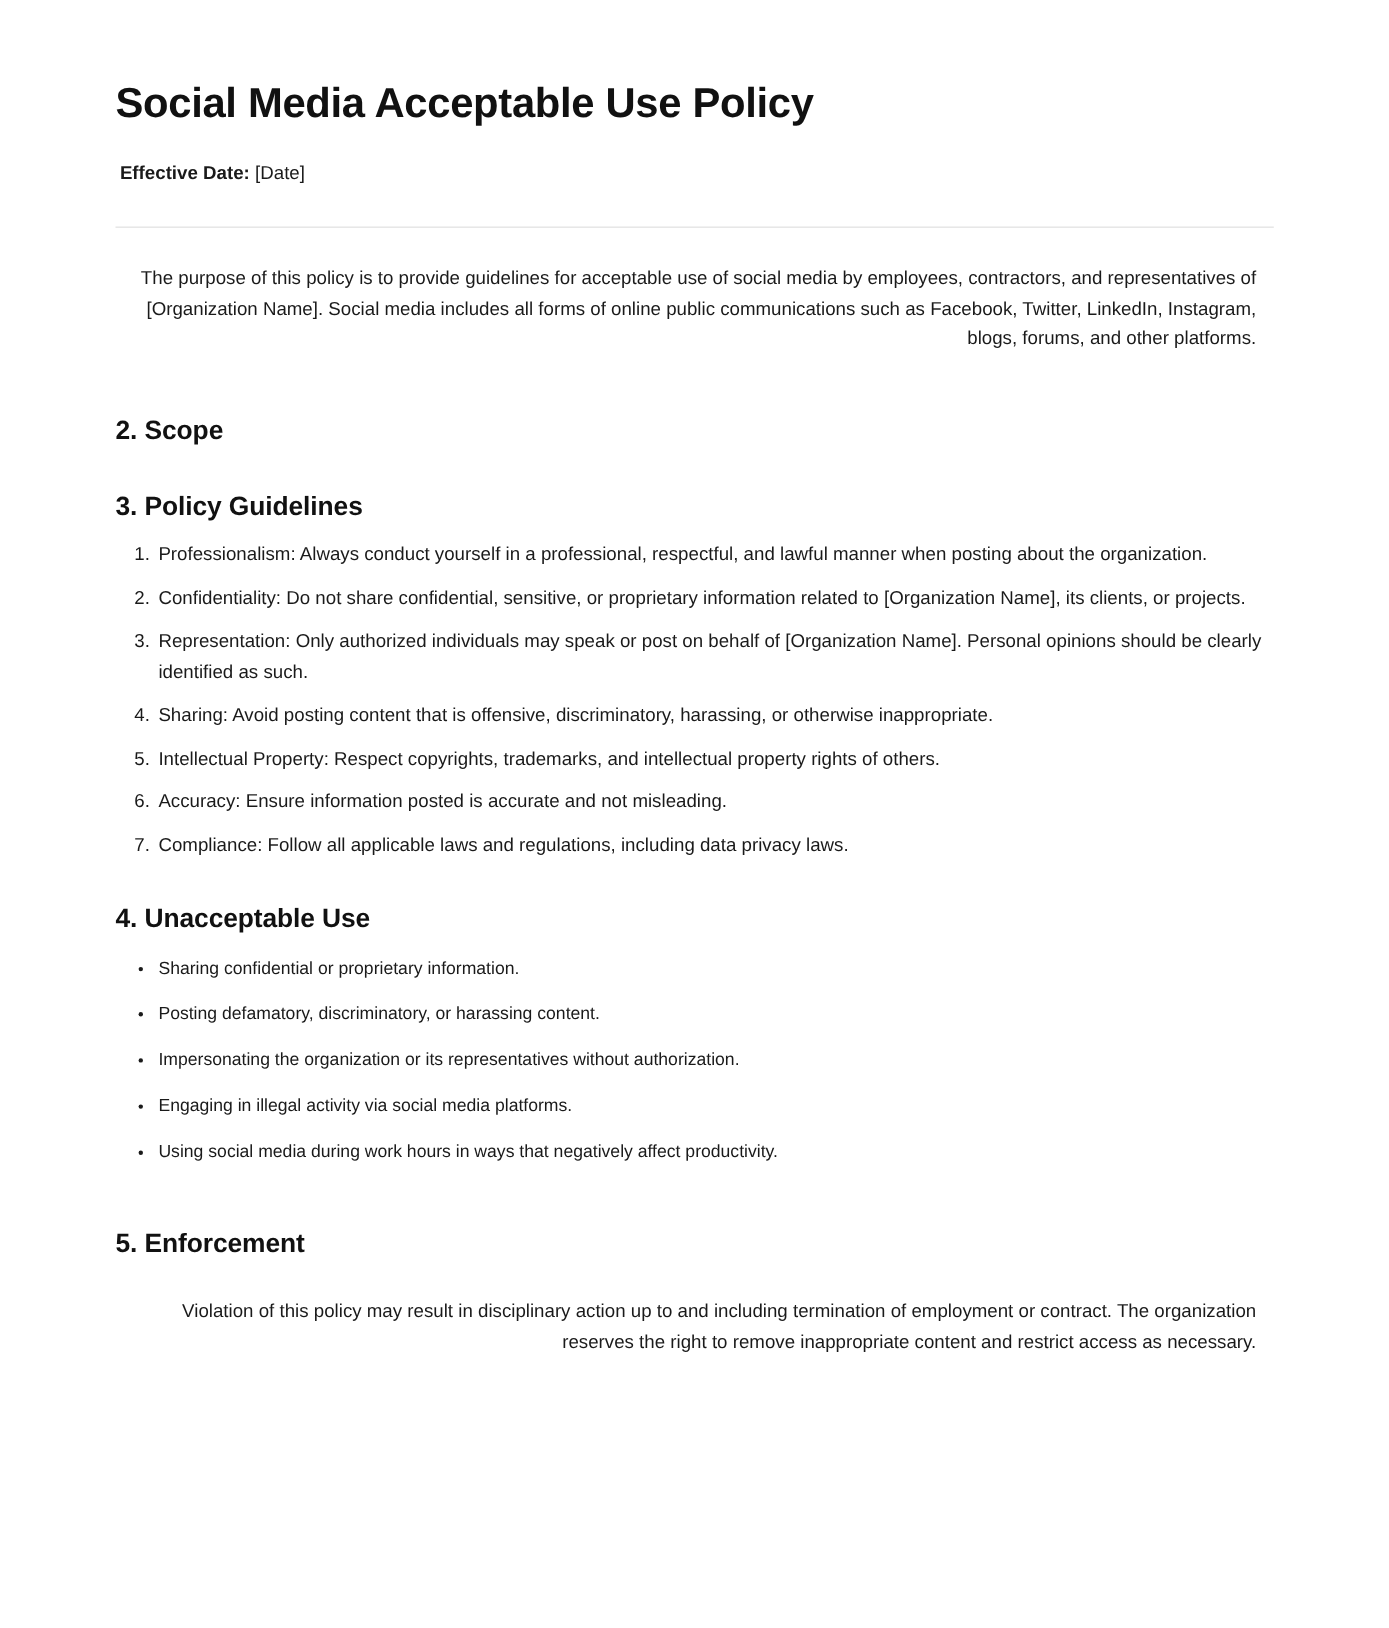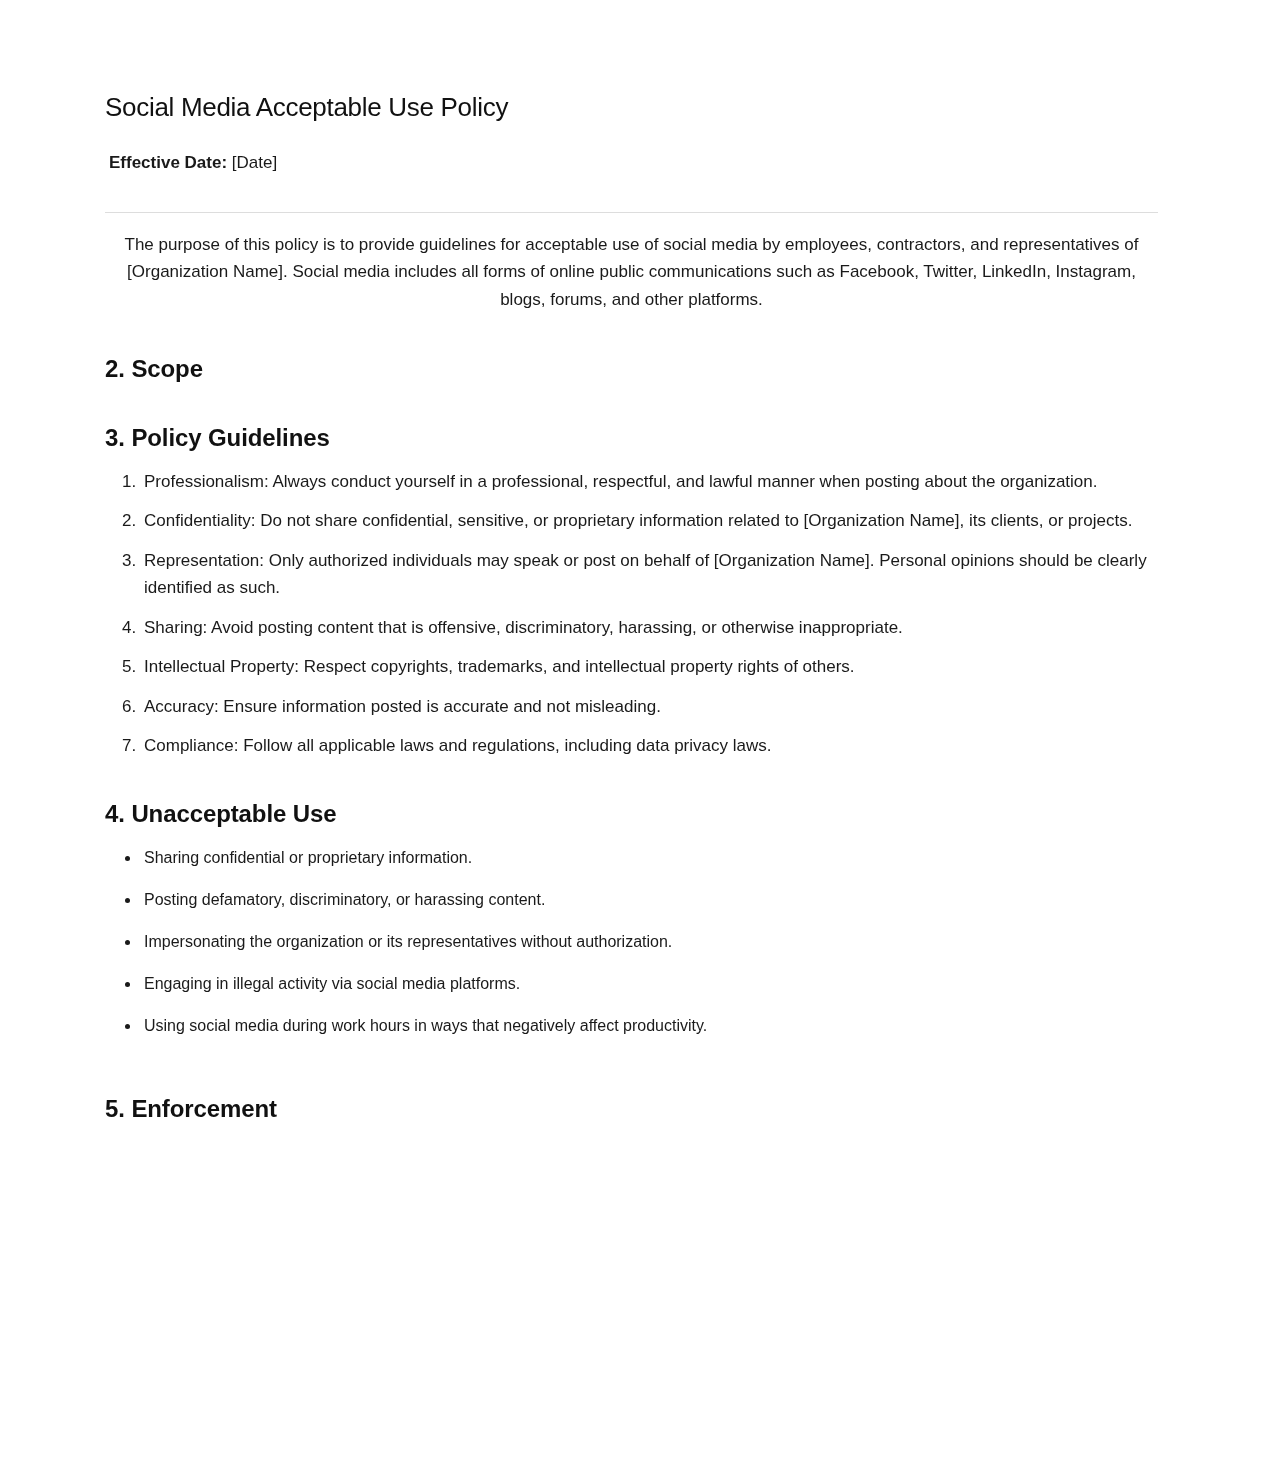--- a/index.html
+++ b/index.html
@@ -22,26 +22,26 @@
     padding: 0;
     background: #ffffff;
   }
   .doc {
     margin: 0 auto;
     padding: 0 105px;
     box-sizing: border-box;
     width: 1263px;
   }
   .doc-title {
-    font-size: 26px;
-    font-weight: normal;
+    font-size: 38px;
+    font-weight: bold;
     letter-spacing: -0.3px;
     line-height: 1.2;
     margin: 0;
-    padding-top: 92px;
+    padding-top: 72px;
     color: #111111;
   }
   .effective-line {
     font-size: 17px;
     line-height: 1.5;
     margin: 4px;
     padding-top: 23px;
     color: #1a1a1a;
   }
   .effective-line .lbl {
@@ -59,24 +59,24 @@
     font-weight: bold;
     line-height: 1.3;
     margin: 0;
     padding-top: 38px;
     color: #111111;
     letter-spacing: -0.1px;
   }
   p.body-text {
     font-size: 17px;
     line-height: 1.62;
-    margin: 2px;
+    margin: 16px;
     padding-top: 16px;
     color: #1a1a1a;
-    text-align: center;
+    text-align: right;
   }
   ol.guidelines {
     margin: 0;
     padding-top: 14px;
     padding-left: 36px;
     list-style-type: decimal;
     font-size: 17px;
     line-height: 1.62;
   }
   ol.guidelines > li {
@@ -167,19 +167,20 @@
         <li>Sharing confidential or proprietary information.</li>
         <li>Posting defamatory, discriminatory, or harassing content.</li>
         <li>Impersonating the organization or its representatives without authorization.</li>
         <li>Engaging in illegal activity via social media platforms.</li>
         <li>Using social media during work hours in ways that negatively affect productivity.</li>
       </ul>
     </div>
 
     <div class="section-block">
       <h2 class="section-heading">5. Enforcement</h2>
+      <p class="body-text">Violation of this policy may result in disciplinary action up to and including termination of employment or contract. The organization reserves the right to remove inappropriate content and restrict access as necessary.</p>
     </div>
 
 
     <div class="tail-space"></div>
 
   </div>
 </div>
 
 </body></html>

